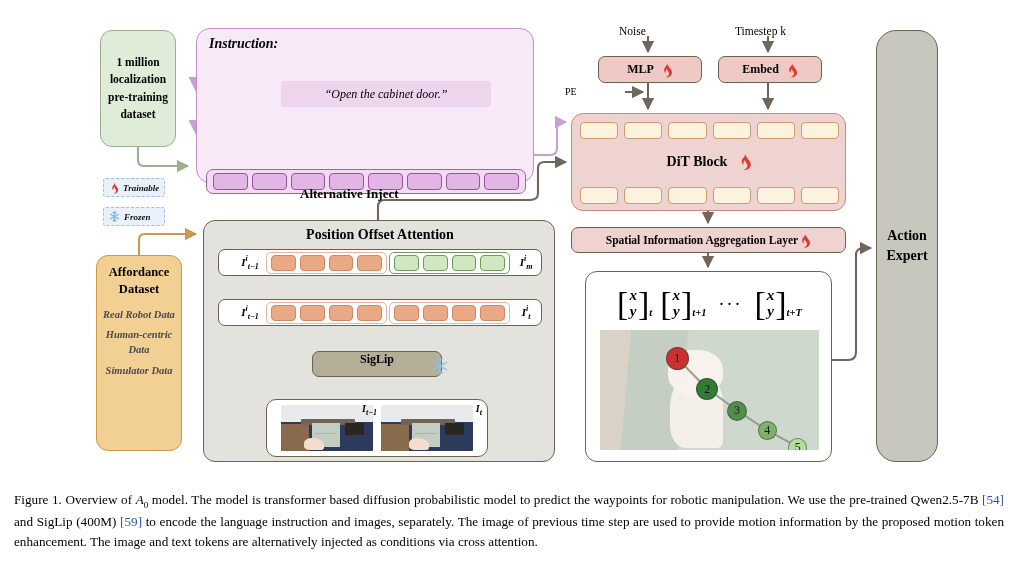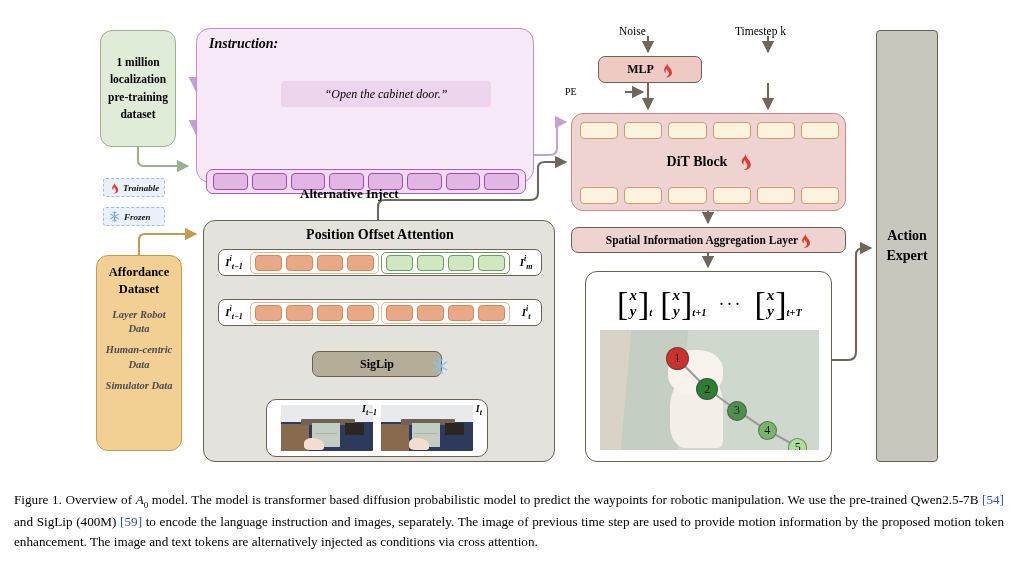--- a/index.html
+++ b/index.html
@@ -78,38 +78,38 @@
   }
 
   
   #poa-panel{
     left:203px;top:220px;width:352px;height:242px;
     background:#e3e2dc;border:1.6px solid #6b6250;border-radius:12px;
   }
   #poa-title{left:0;top:6px;width:352px;text-align:center;font-weight:bold;font-size:14px;}
   .tokrow{
     height:27px;background:#ffffff;border:1.5px solid #6b6250;border-radius:7px;
-    display:flex;align-items:center;
+    display:flex;align-items:center;padding-left:16px;
   }
   .tokrow .lbl{width:30px;text-align:center;font-style:italic;font-weight:bold;font-size:11px;}
   .grp{
     flex:1;display:flex;align-items:center;height:20px;border-radius:5px;
     padding:0 2px;margin:0 1px;
   }
   .grp.orange{border:1.1px solid #e8b596;}
   .grp.green{border:1.4px solid #6f9b5e;}
   .cell{flex:1;height:14px;margin:0 2px;border-radius:4px;}
   .cell.orange{background:#eaa986;border:1px solid #d08a62;}
   .cell.green{background:#cfe8c2;border:1.2px solid #6f9b5e;}
   #poa-row1{left:14px;top:28px;width:324px;}
   #poa-row2{left:14px;top:78px;width:324px;}
   #siglip-box{
     left:108px;top:130px;width:130px;height:26px;
     background:#b4ae98;border:1.6px solid #6b6250;border-radius:7px;
-    display:flex;align-items:center;justify-content:center;font-weight:bold;font-size:12px;
+    display:flex;justify-content:center;font-weight:bold;font-size:12px;
   }
   #img-pair-box{
     left:62px;top:178px;width:222px;height:58px;
     background:#ffffff;border:1.6px solid #6b6250;border-radius:10px;
     display:flex;align-items:center;justify-content:center;gap:8px;
   }
   .photo{width:92px;height:46px;border-radius:1px;position:relative;overflow:hidden;}
   .photo .wall{position:absolute;left:0;top:0;width:100%;height:38%;background:#e9eaec;}
   .photo .floor{position:absolute;left:0;top:38%;width:100%;height:62%;background:#2d3a5c;}
   .photo .deskL{position:absolute;left:0;top:42%;width:30%;height:58%;background:#8a6a4c;}
@@ -188,21 +188,21 @@
   #waypoint-img .fist{position:absolute;left:8%;top:8%;width:62%;height:42%;background:#f7f2ec;border-radius:45%;}
   .wp{
     position:absolute;border-radius:50%;
     display:flex;align-items:center;justify-content:center;
     font-family:"Liberation Serif",serif;font-size:12px;color:#1a1a1a;
   }
 
   
   #action-expert{
     left:876px;top:30px;width:62px;height:432px;
-    background:#c7c7bd;border:1.6px solid #6b6250;border-radius:4px;
+    background:#c7c7bd;border:1.6px solid #6b6250;border-radius:20px;
     display:flex;align-items:center;justify-content:center;text-align:center;
     font-weight:bold;font-size:14px;line-height:1.4;
   }
 
   
   #caption{
     left:14px;top:490px;width:990px;
     font-size:13.2px;line-height:1.52;text-align:justify;
   }
   #caption .ref{color:#2f4fbf;}
@@ -267,21 +267,21 @@
     <path d="M378,396 L378,382" fill="none" stroke="#6f675c" stroke-width="2.8" marker-end="url(#ah-gray)"></path>
   </svg>
 
   <div class="abs" id="ds-localization">
     <span>1 million localization pre-training dataset</span>
   </div>
 
   <div class="abs" id="ds-affordance">
     <div class="title">Affordance Dataset</div>
     <div class="sub">
-      <div>Layer Robot Data</div>
+      <div>Real Robot Data</div>
       <div>Human-centric Data</div>
       <div>Simulator Data</div>
     </div>
   </div>
 
   <div class="abs legend-item" id="legend-trainable">
     <span class="flame">
       <svg width="10" height="12" viewBox="0 0 10 12">
           <path d="M5.2,0.3 C6,2.4 4.4,3.1 3.6,4.4 C2.6,6 3.3,7.6 4.6,8.2 C3.8,6.7 4.6,5.7 5.4,5 C5.2,6.4 6.6,6.8 6.9,8.2 C7.2,9.8 6,11.3 4.4,11.6 C7.2,11.9 9.4,10.2 9.2,7.8 C9,5.2 6.4,4.3 5.2,0.3 Z" fill="#e03a2f"></path>
         </svg>
@@ -418,20 +418,28 @@
 
   <div class="abs" id="mlp-box">
     <span>MLP</span>
     <span class="flame">
       <svg width="13" height="16" viewBox="0 0 10 12">
           <path d="M5.2,0.3 C6,2.4 4.4,3.1 3.6,4.4 C2.6,6 3.3,7.6 4.6,8.2 C3.8,6.7 4.6,5.7 5.4,5 C5.2,6.4 6.6,6.8 6.9,8.2 C7.2,9.8 6,11.3 4.4,11.6 C7.2,11.9 9.4,10.2 9.2,7.8 C9,5.2 6.4,4.3 5.2,0.3 Z" fill="#e03a2f"></path>
         </svg>
     </span>
   </div>
 
+  <div class="abs" id="embed-box">
+    <span>Embed</span>
+    <span class="flame">
+      <svg width="13" height="16" viewBox="0 0 10 12">
+          <path d="M5.2,0.3 C6,2.4 4.4,3.1 3.6,4.4 C2.6,6 3.3,7.6 4.6,8.2 C3.8,6.7 4.6,5.7 5.4,5 C5.2,6.4 6.6,6.8 6.9,8.2 C7.2,9.8 6,11.3 4.4,11.6 C7.2,11.9 9.4,10.2 9.2,7.8 C9,5.2 6.4,4.3 5.2,0.3 Z" fill="#e03a2f"></path>
+        </svg>
+    </span>
+  </div>
 
   <div class="abs" id="pe-label">PE</div>
 
   <div class="abs" id="dit-block">
     <div class="dit-row" id="dit-row-top">
         <span class="dit-cell"></span>
         <span class="dit-cell"></span>
         <span class="dit-cell"></span>
         <span class="dit-cell"></span>
         <span class="dit-cell"></span>

